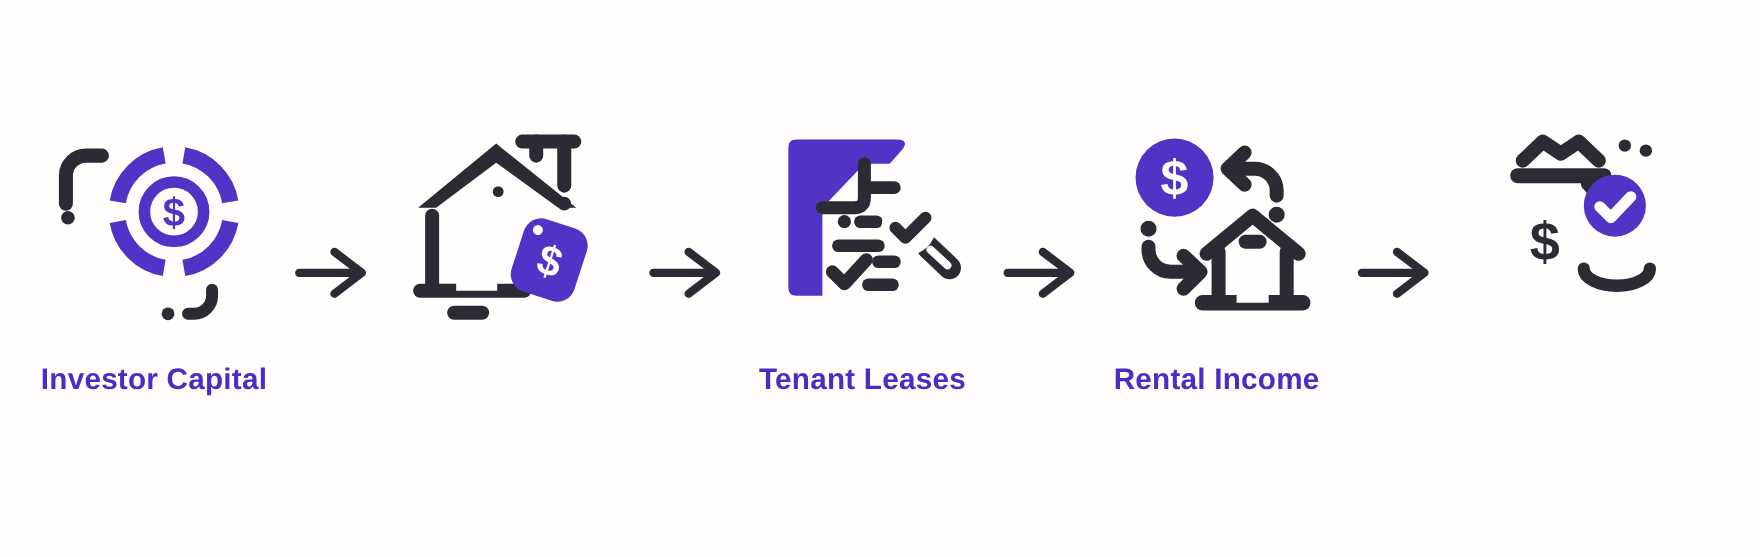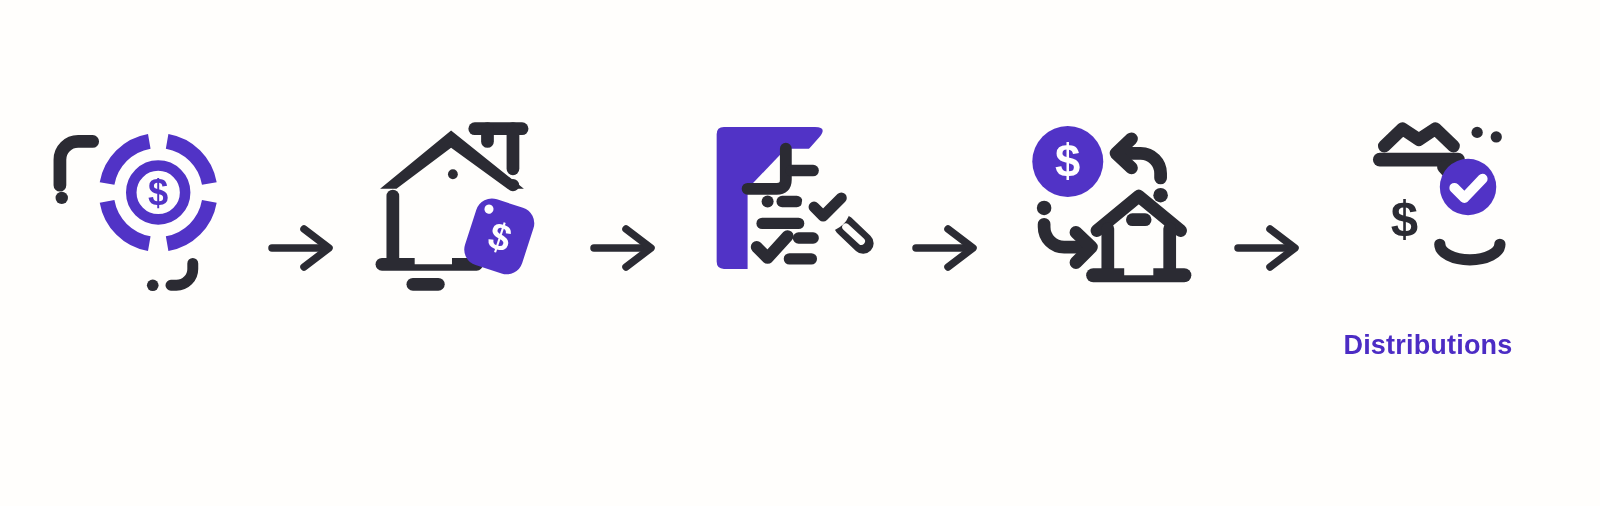--- a/index.html
+++ b/index.html
@@ -99,20 +99,23 @@
 
         <path class="sp" stroke-width="8.2" d="M 88.1,46.9 A 28.5,28.5 0 0 1 64.9,70.1"></path>
         <path class="sp" stroke-width="8.2" d="M 55.1,70.1 A 28.5,28.5 0 0 1 31.9,46.9"></path>
         <path class="sp" stroke-width="8.2" d="M 31.9,37.1 A 28.5,28.5 0 0 1 55.1,13.9"></path>
         <path class="sp" stroke-width="8.2" d="M 64.9,13.9 A 28.5,28.5 0 0 1 88.1,37.1"></path>
 
         <circle class="sp" stroke-width="5.8" cx="60" cy="42" r="14.8"></circle>
         <text class="tp" x="60" y="49" font-size="20">$</text>
       </svg>
     </div>
+    <div class="label-box">
+      <div class="step-label">Investor Capital</div>
+    </div>
   </div>
 
   <div class="connector">
     <svg viewBox="0 0 66 50" aria-hidden="true">
       <path class="sd" stroke-width="7.5" d="M 4,25 H 54"></path>
       <path class="sd" stroke-width="7.5" d="M 36,6 L 61,25 L 36,44"></path>
     </svg>
   </div>
 
   <div class="step">
@@ -167,20 +170,23 @@
         <path class="sd" stroke-width="6.5" d="M 35,72 l 6,6 l 11,-12"></path>
         <path class="sd" stroke-width="6.3" d="M 58,67 H 66"></path>
         <path class="sd" stroke-width="6.3" d="M 53,78.5 H 65"></path>
 
         <path class="sd" stroke-width="11.5" stroke-linecap="round" d="M 83,60 L 93.5,70"></path>
         <path class="sw" stroke-width="4" d="M 84,61 L 92.5,68.8"></path>
         <circle class="sd fw" stroke-width="6.5" cx="73" cy="50" r="13.5"></circle>
         <path class="sd" stroke-width="6" d="M 66.5,50 l 5,5 l 10,-10"></path>
       </svg>
     </div>
+    <div class="label-box">
+      <div class="step-label">Tenant Leases</div>
+    </div>
   </div>
 
   <div class="connector">
     <svg viewBox="0 0 66 50" aria-hidden="true">
       <path class="sd" stroke-width="7.5" d="M 4,25 H 54"></path>
       <path class="sd" stroke-width="7.5" d="M 36,6 L 61,25 L 36,44"></path>
     </svg>
   </div>
 
   <div class="step">
@@ -199,20 +205,23 @@
         <path class="sd" stroke-width="7" d="M 33.5,64 L 42,72 L 33.5,80.5"></path>
 
         <path class="sd" stroke-width="7" d="M 45,63 L 68,44 L 91,63"></path>
         <path class="sd" stroke-width="7" d="M 51,62 V 84"></path>
         <path class="sd" stroke-width="7" d="M 85,62 V 84"></path>
         <path class="sd" stroke-width="7.8" d="M 43,87.5 H 93"></path>
         <path class="sd" stroke-width="7" d="M 64.5,57 H 71.5"></path>
         <path class="sd fw" stroke-width="7" d="M 60,87.5 V 78 A 8,8 0 0 1 76,78 V 87.5"></path>
       </svg>
     </div>
+    <div class="label-box">
+      <div class="step-label">Rental Income</div>
+    </div>
   </div>
 
   <div class="connector">
     <svg viewBox="0 0 66 50" aria-hidden="true">
       <path class="sd" stroke-width="7.5" d="M 4,25 H 54"></path>
       <path class="sd" stroke-width="7.5" d="M 36,6 L 61,25 L 36,44"></path>
     </svg>
   </div>
 
   <div class="step">
@@ -229,18 +238,15 @@
         <text class="td" x="37" y="66" font-size="27">$</text>
 
         <circle class="fp" cx="72" cy="39" r="15.5"></circle>
         <path class="swc" stroke-width="5.5" d="M 64.5,39.5 L 70,45 L 80,34.5"></path>
 
         <path class="sd fw" stroke-width="6.2" d="M 56.5,62 V 79.5 A 16.5,8.5 0 0 0 89.5,79.5 V 62"></path>
         <ellipse class="sd fw" stroke-width="6.2" cx="73" cy="62" rx="16.5" ry="7"></ellipse>
         <path class="sd" stroke-width="6.2" d="M 56.5,70.5 A 16.5,8.5 0 0 0 89.5,70.5"></path>
       </svg>
     </div>
-    <div class="label-box">
-      <div class="step-label">Distributions</div>
-    </div>
   </div>
 
 </div>
 
 </body></html>

